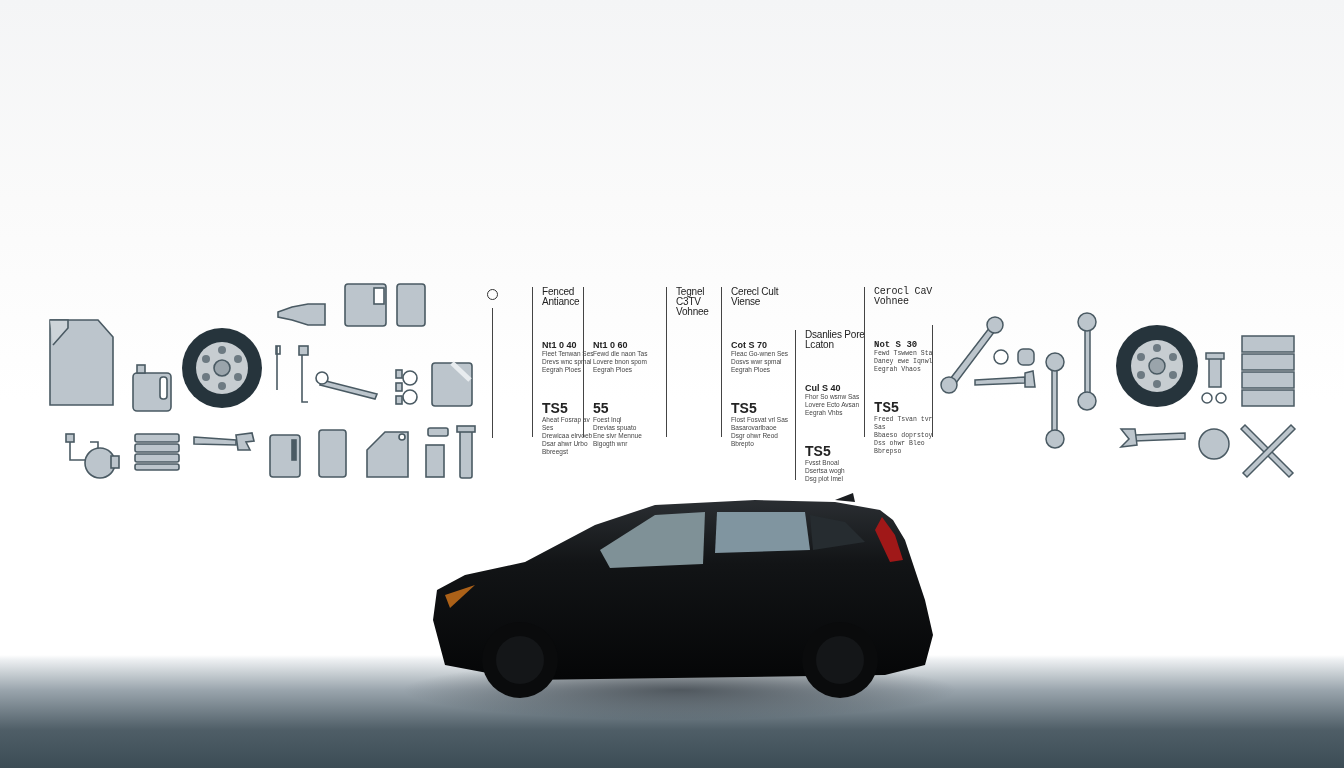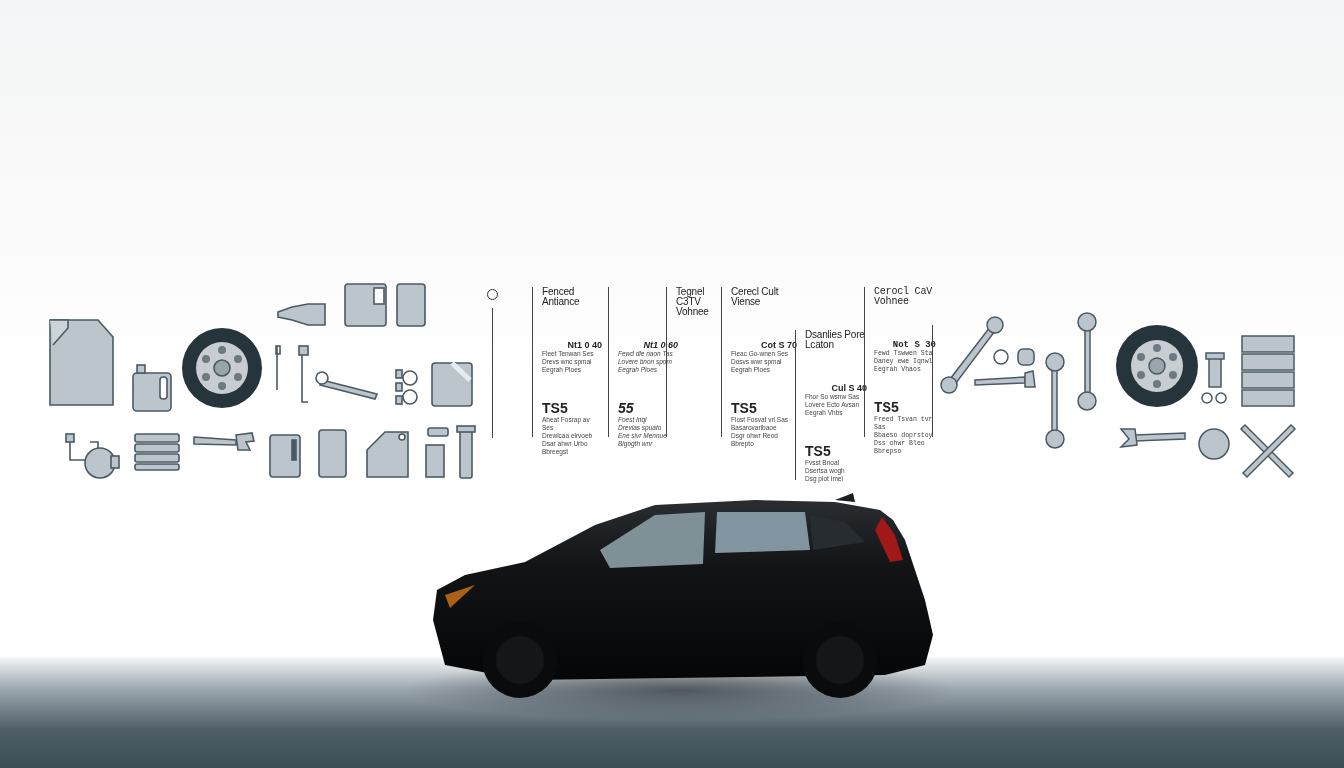--- a/index.html
+++ b/index.html
@@ -3,21 +3,21 @@
 <meta charset="utf-8">
 <style>
   html,body{margin:0;padding:0;}
   body{width:1344px;height:768px;overflow:hidden;position:relative;
        background:linear-gradient(#f4f5f6 0px,#fafafa 200px,#ffffff 400px,#ffffff 655px,#eceff1 660px,#9aa5ad 690px,#4f5e67 730px,#3c4c55 768px);
        font-family:"Liberation Sans",sans-serif;}
   .abs{position:absolute;}
   .icon{position:absolute;}
   .col{position:absolute;top:287px;height:150px;border-left:1.5px solid #444;padding-left:9px;color:#222;}
   .col .h{font-size:10px;line-height:10px;letter-spacing:-0.2px;}
-  .col .p{font-size:9px;font-weight:bold;margin-top:33px;text-align:right;}
+  .col .p{font-size:9px;font-weight:bold;margin-top:33px;}
   .col .d{font-size:6.5px;line-height:8px;color:#444;}
   .col .p2{font-size:14px;font-weight:bold;margin-top:26px;}
   .floor-shadow{position:absolute;left:400px;top:660px;width:560px;height:60px;border-radius:50%;
       background:radial-gradient(ellipse at center, rgba(20,25,30,0.55), rgba(20,25,30,0) 70%);}
 </style>
 </head>
 <body>
 
 <svg class="icon" style="left:40px;top:280px" width="440" height="210" viewBox="0 0 440 210">
   <g stroke="#4a5a63" stroke-width="1.6" fill="#bcc5cc">
@@ -133,21 +133,21 @@
     </div>
   <div class="p2">TS5</div>
   <div class="d">
       <div>Aheat Fosrap av Ses</div>
       <div>Drewicaa elrvoeb</div>
       <div>Dsar ahwr Urbo</div>
       <div>Bbreegst</div>
     </div>
 </div>
 
-<div class="col" style="left:608px;width:60px;font-style:italic;">
+<div class="col" style="left:583px;width:60px;">
   <div class="h" style="height:20px"></div>
   <div class="p">Nt1 0 60</div>
   <div class="d">
       <div>Fewd dle naon Tas</div>
       <div>Lovere bnon spom</div>
       <div>Eegrah Ploes</div>
     </div>
   <div class="p2">55</div>
   <div class="d">
       <div>Foest Inql</div>

